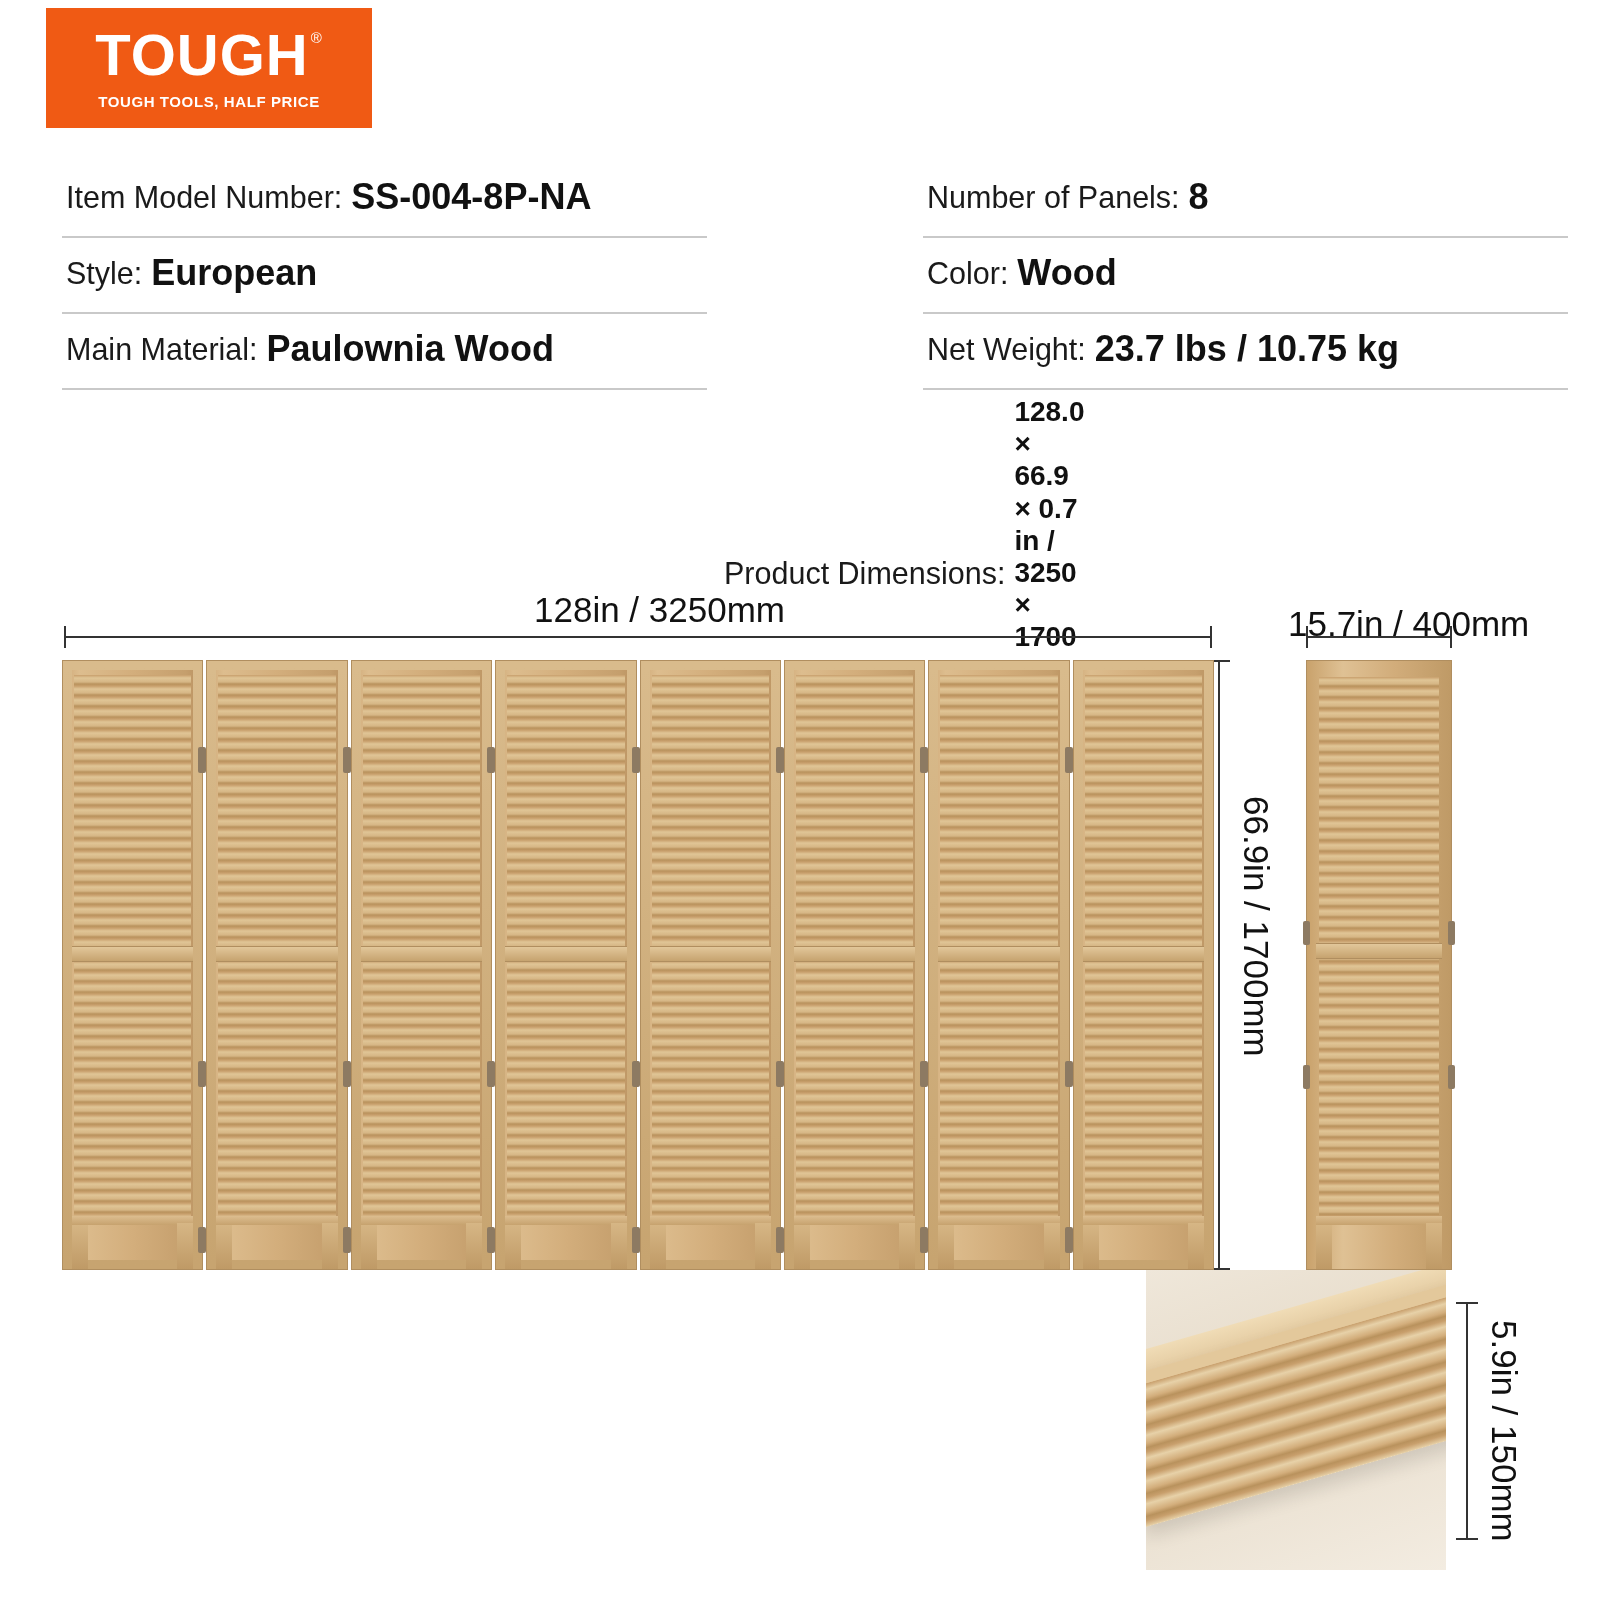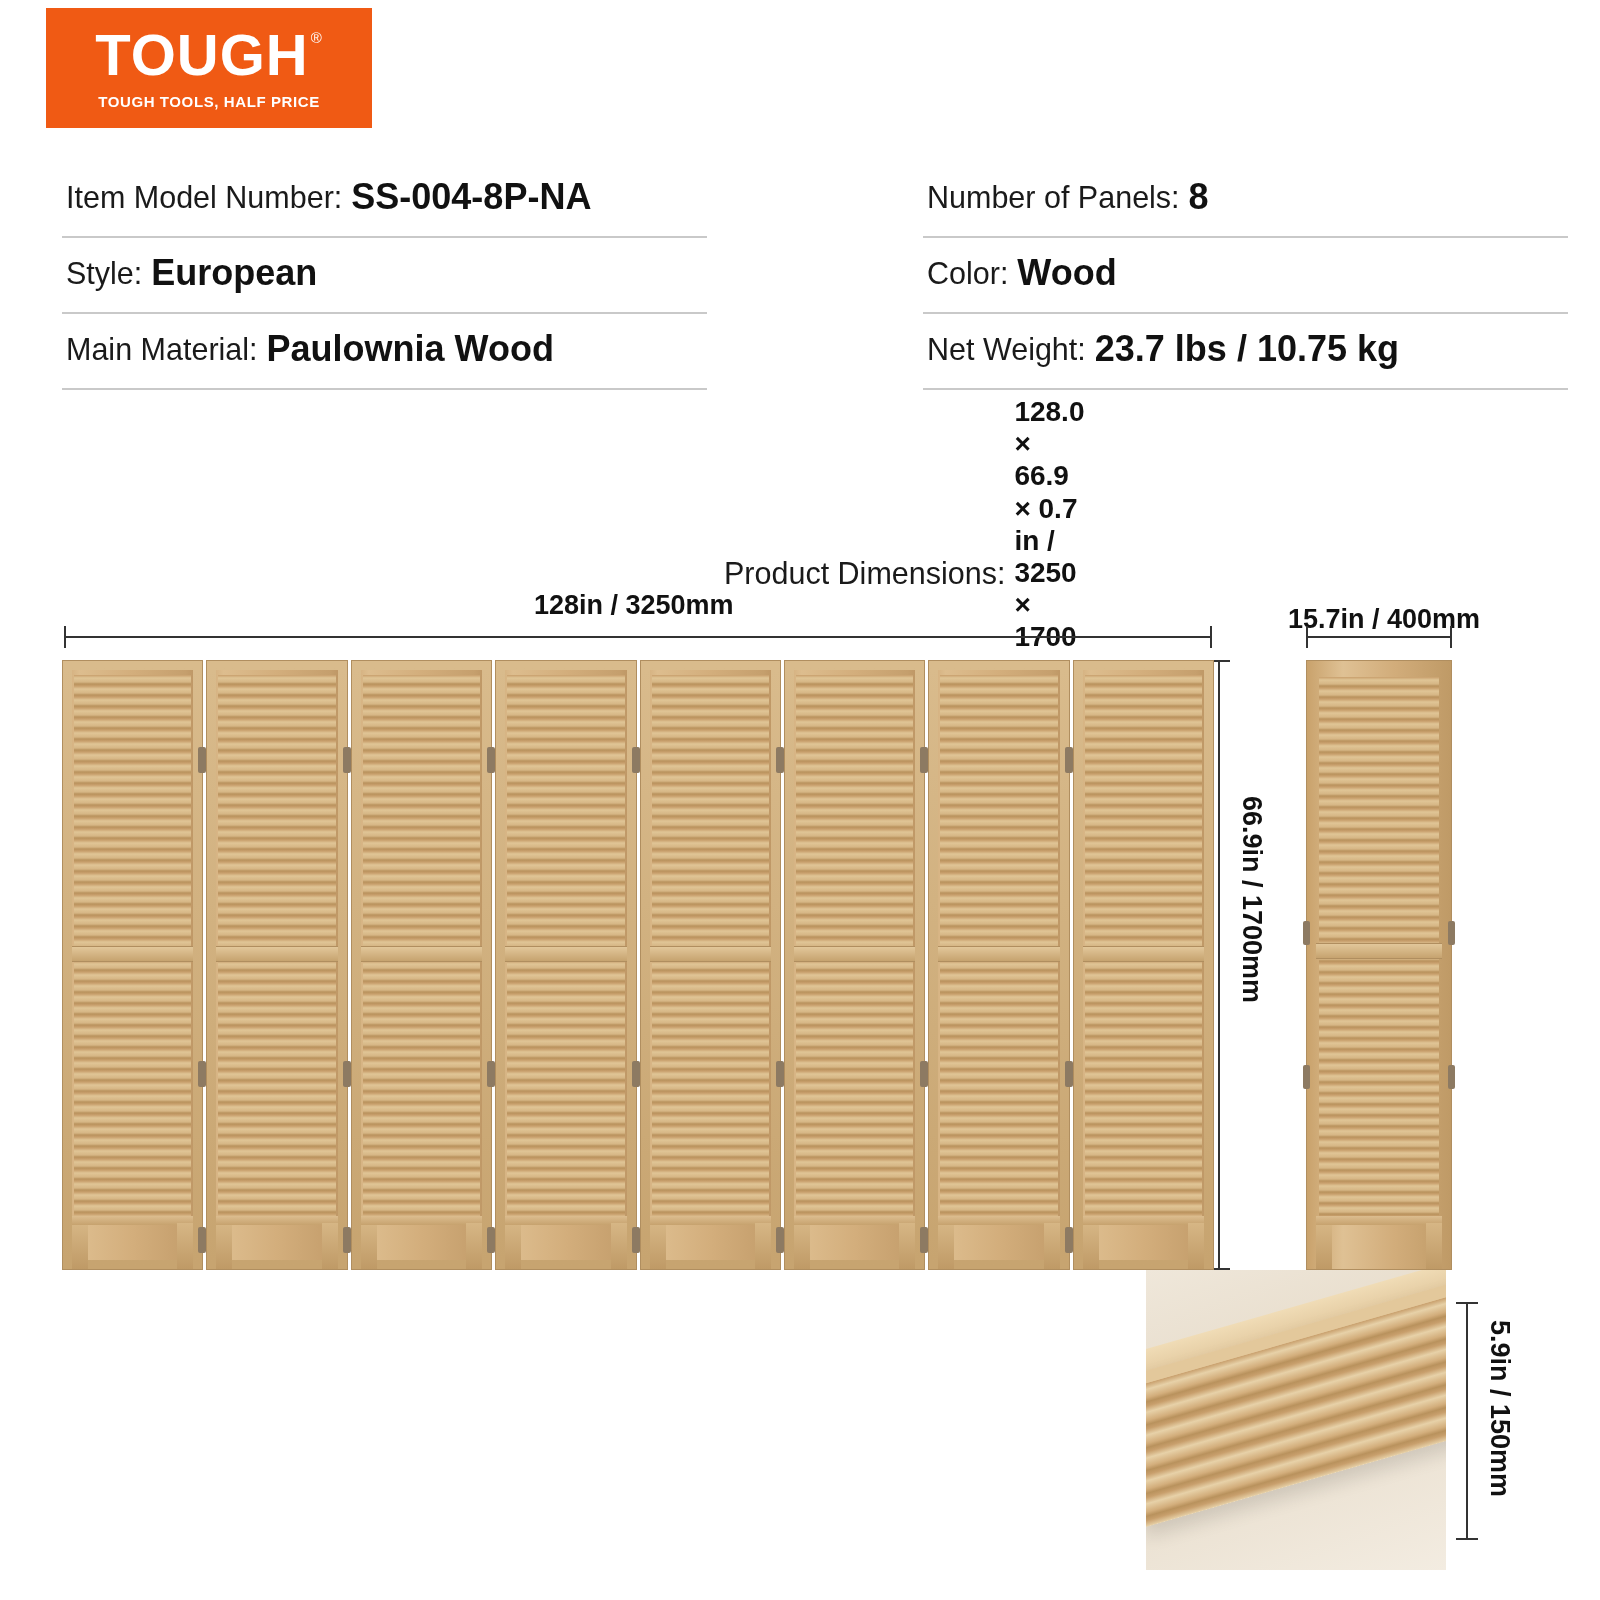--- a/index.html
+++ b/index.html
@@ -82,22 +82,22 @@
     white-space: normal;
     font-size: 28px;
   }
   .spec-cell.tall { min-height: 86px; }
 
   
   .diagram { position: absolute; left: 0; top: 560px; width: 1600px; height: 1040px; }
 
   .dim-label {
     position: absolute;
-    font-size: 27px;
-    font-weight: bold;
+    font-size: 35px;
+    font-weight: normal;
     color: #111;
     white-space: nowrap;
   }
   .dim-label.vert {
     writing-mode: vertical-rl;
     text-orientation: mixed;
   }
 
   
   .hline { position: absolute; height: 2px; background: #333; }

